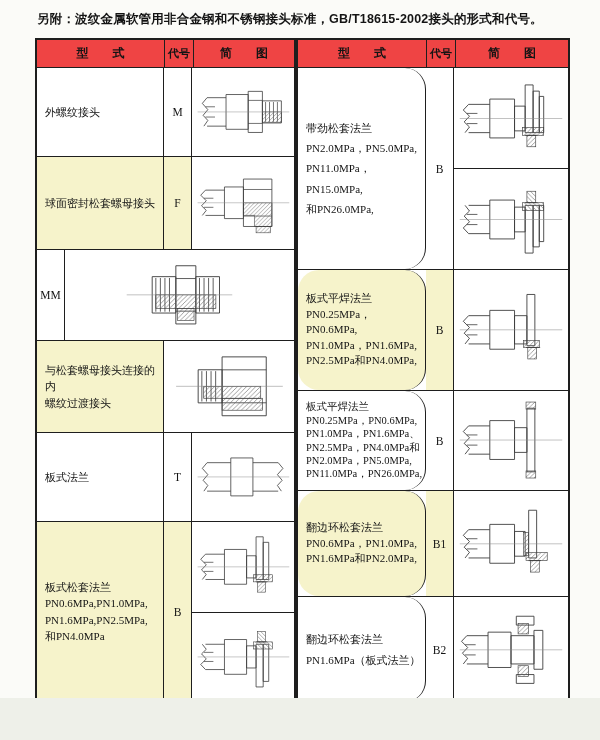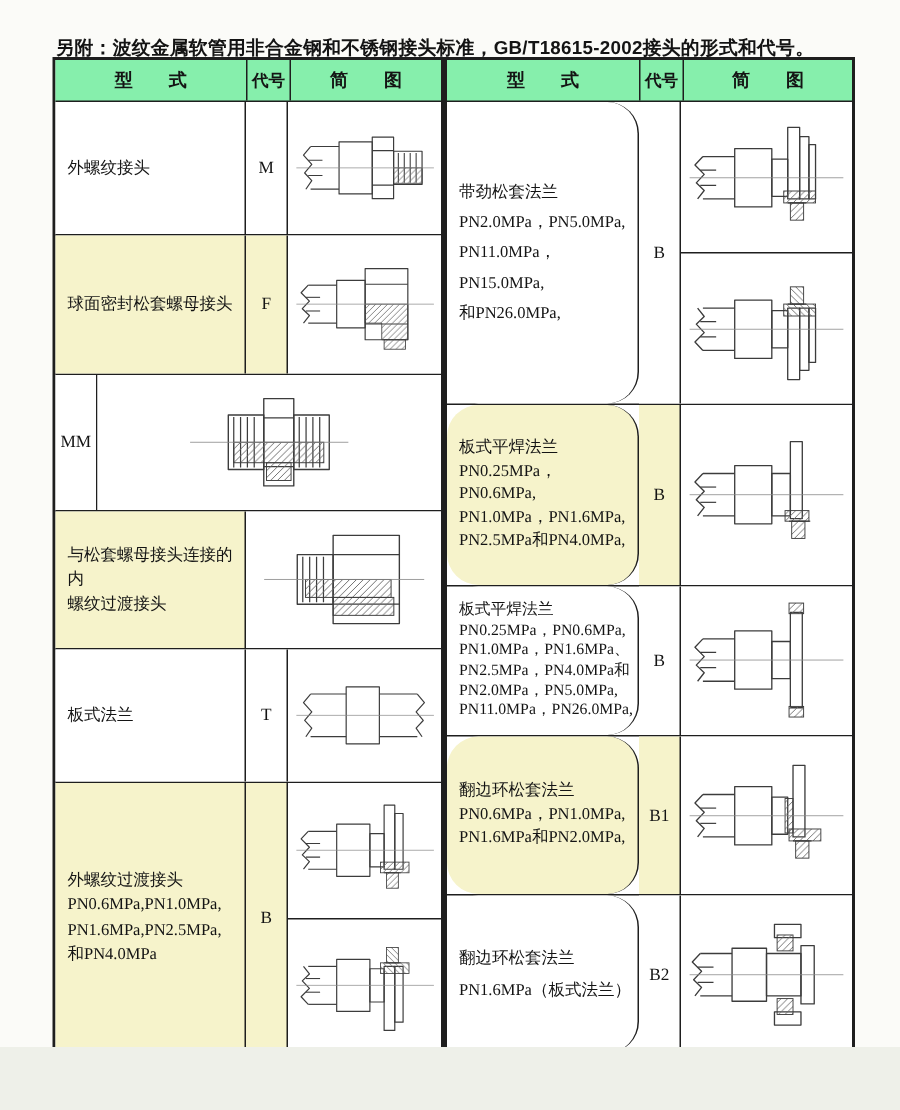--- a/index.html
+++ b/index.html
@@ -4,28 +4,28 @@
 <style>
   html,body{margin:0;padding:0;}
   body{
     width:600px;height:740px;position:relative;overflow:hidden;
     background:#fbfbf8;
     font-family:"Liberation Serif","DejaVu Serif",serif;
     color:#141414;
   }
   .bottom-strip{position:absolute;left:0;top:698px;width:600px;height:42px;background:#eef0e9;}
   .title{
-    position:absolute;left:37px;top:24px;width:540px;
+    position:absolute;left:37px;top:11px;width:540px;
     font-family:"Liberation Sans","DejaVu Sans",sans-serif;
     font-weight:bold;font-size:12.5px;letter-spacing:.2px;line-height:1.3;
   }
   .jtable{position:absolute;top:38px;background:#fff;border:2px solid #1e1e1e;}
   #ltable{left:35px;width:257px;}
   #rtable{left:296px;width:270px;}
-  .hrow{display:flex;height:27px;background:#86efac;border-bottom:1px solid #1e1e1e;}
+  .hrow{display:flex;height:27px;background:#ef4444;border-bottom:1px solid #1e1e1e;}
   .hcell{display:flex;align-items:center;justify-content:center;font-weight:bold;font-size:12px;}
   .row{display:flex;}
   .row + .row{border-top:1px solid #1e1e1e;}
   .ct{
     flex:0 0 127px;box-sizing:border-box;border-right:1px solid #1e1e1e;
     display:flex;align-items:center;
     font-size:11px;line-height:1.5;white-space:pre-line;
     padding:4px 3px 4px 8px;background:#fff;
   }
   #rtable .ct{flex:0 0 128px;line-height:1.42;border-radius:21px;}
@@ -190,21 +190,21 @@
             <rect x="44" y="22" width="28" height="48" stroke="#3c3c3c" stroke-width="1" fill="none" stroke-linejoin="round"></rect>
             <path d="M72,28 H104 M72,64 H104" stroke="#3c3c3c" stroke-width="1" fill="none" stroke-linejoin="round"></path>
             <polyline points="104,28 110,35.2 103,43.12 109,50.32 103,56.8 108,64" stroke="#3c3c3c" stroke-width="1" fill="none" stroke-linejoin="round"></polyline>
             <line x1="2" y1="46" x2="118" y2="46" stroke="#8a8a8a" stroke-width="0.6"></line>
           </svg>
         </div>
       </div>
   </div>
 
   <div class="row hl" style="height:179px">
-    <div class="ct">外螺纹过渡接头
+    <div class="ct">板式松套法兰
 PN0.6MPa,PN1.0MPa,
 PN1.6MPa,PN2.5MPa,
 和PN4.0MPa</div>
     <div class="cc">B</div>
     <div class="cd">
       <div class="sub" style="flex:0 0 90px">
           <svg viewBox="0 0 120 92" preserveAspectRatio="xMidYMid meet">
             <defs>
               <pattern id="h5" width="5" height="5" patternUnits="userSpaceOnUse">
                 <path d="M0,5L5,0" stroke="#6a6a6a" stroke-width="0.7"></path>

